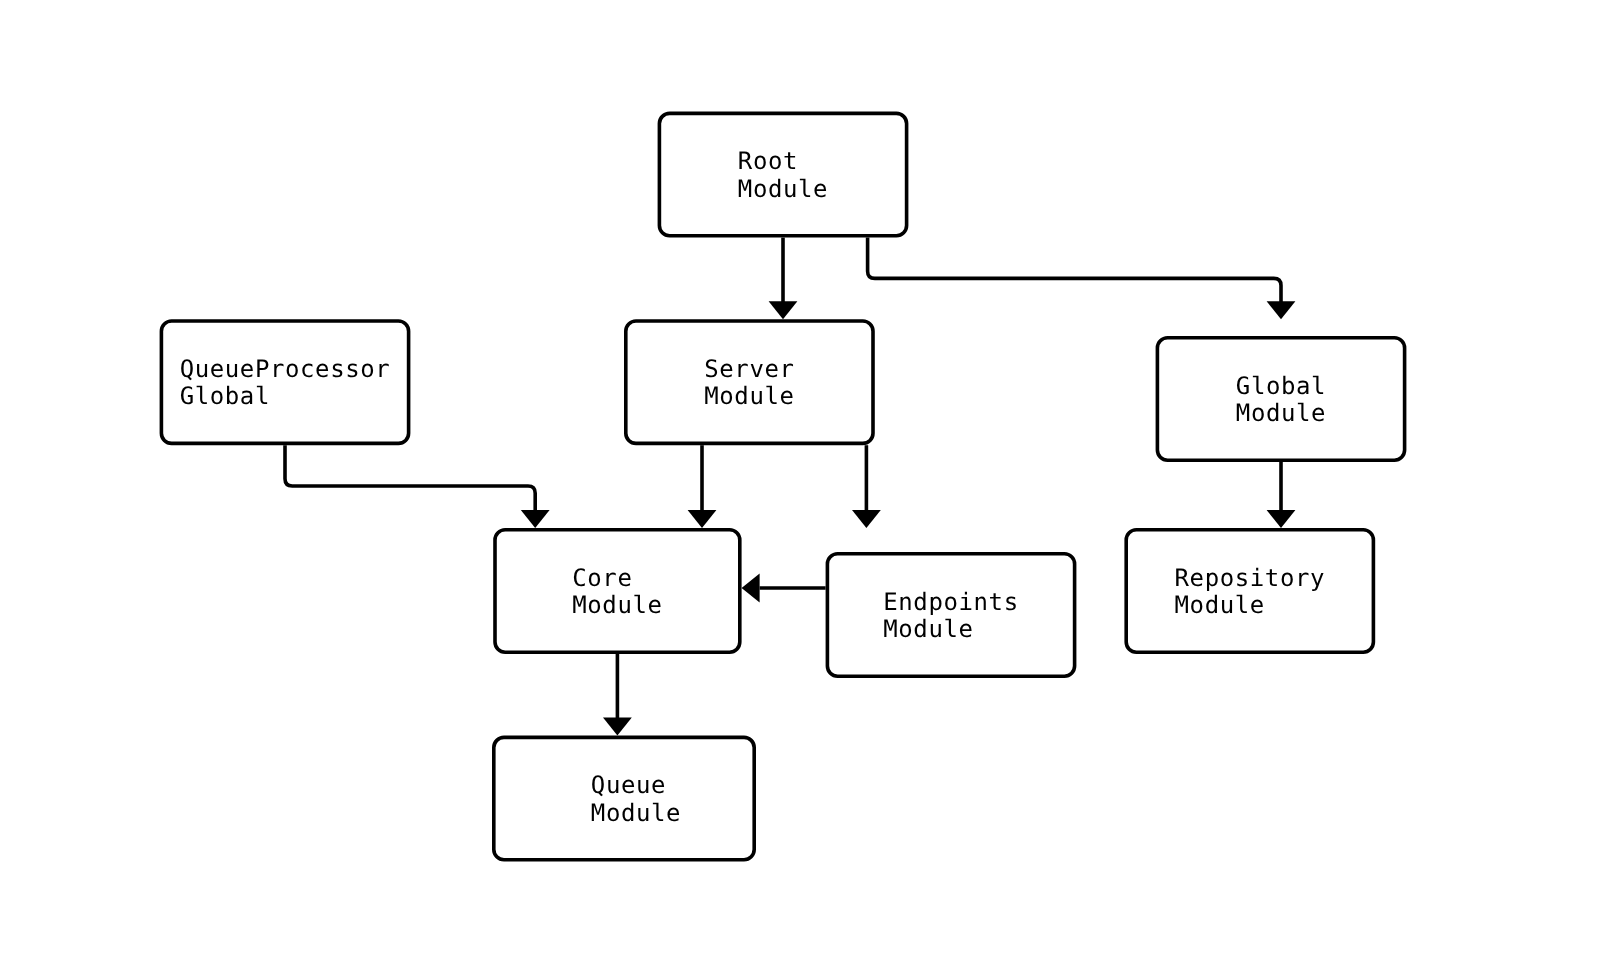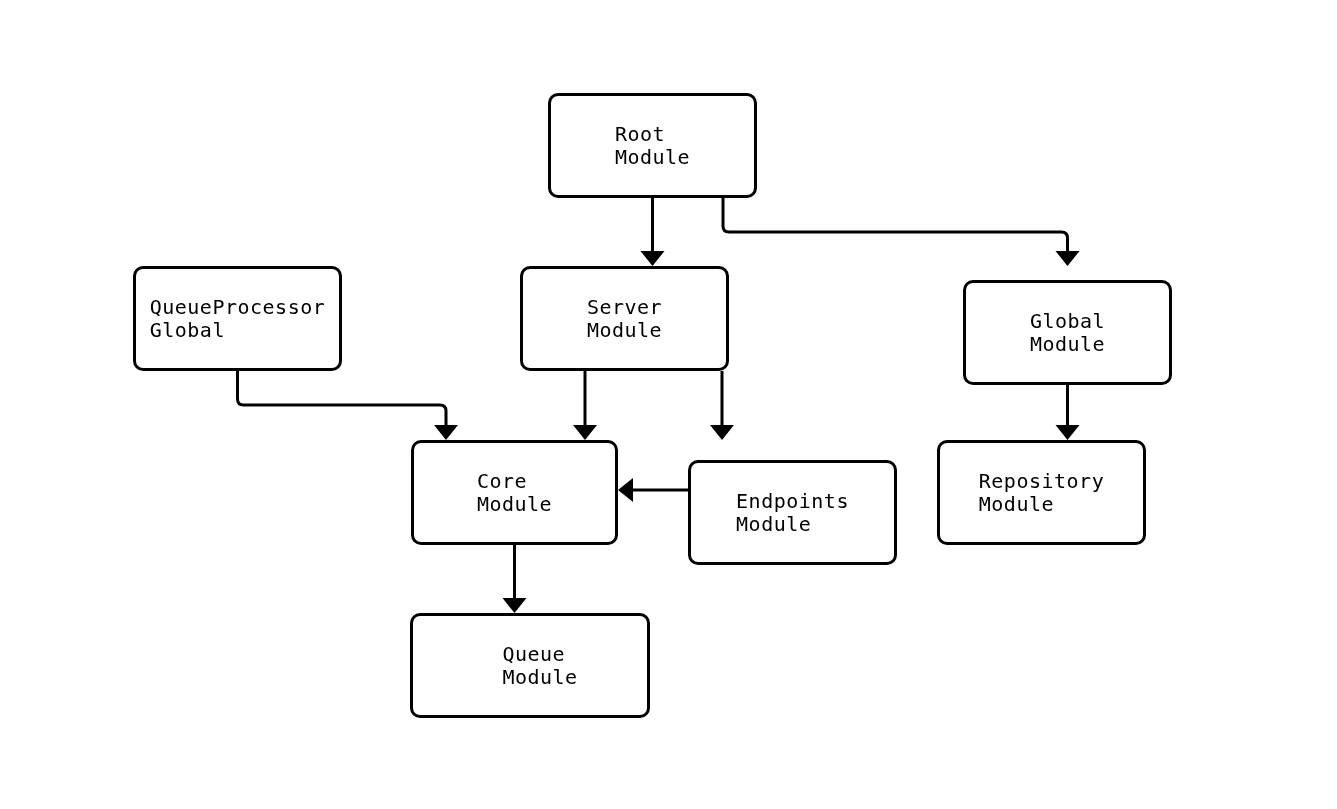--- a/index.html
+++ b/index.html
@@ -52,21 +52,21 @@
     white-space: pre-line;
     letter-spacing: 0.5px;
   }
   .n-root         { left: 548px; top: 93px;  }
   .n-queueproc    { left: 133px; top: 266px; }
   .n-server       { left: 520px; top: 266px; }
   .n-global       { left: 963px; top: 266px; margin-top: 14px; }
   .n-core         { left: 411px; top: 440px; width: 207px; }
   .n-endpoints    { left: 688px; top: 460px; }
   .n-repository   { left: 937px; top: 440px; }
-  .n-queue        { left: 410px; top: 613px; width: 240px; padding-left: 20px; }
+  .n-queue        { left: 410px; top: 613px; width: 220px; padding-left: 20px; }
 </style>
 </head>
 <body>
 
 <div class="stage">
 
   <svg class="edges" viewBox="0 0 1337 809" aria-hidden="true">
 
     <g>
       <path d="M652.5,198 L652.5,252"></path>

